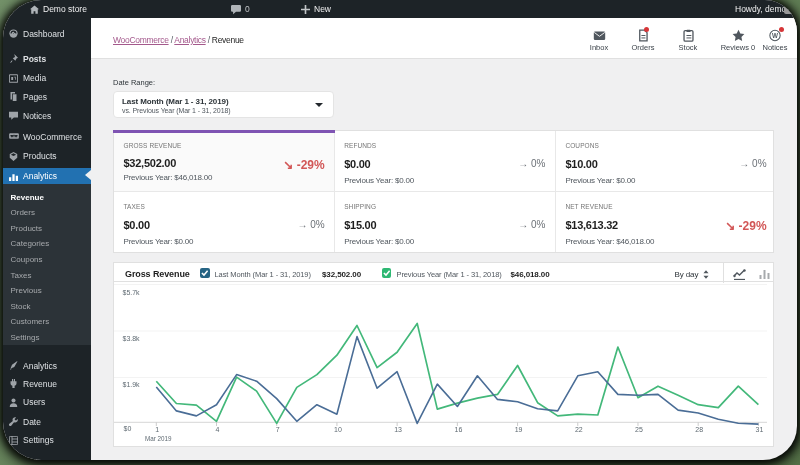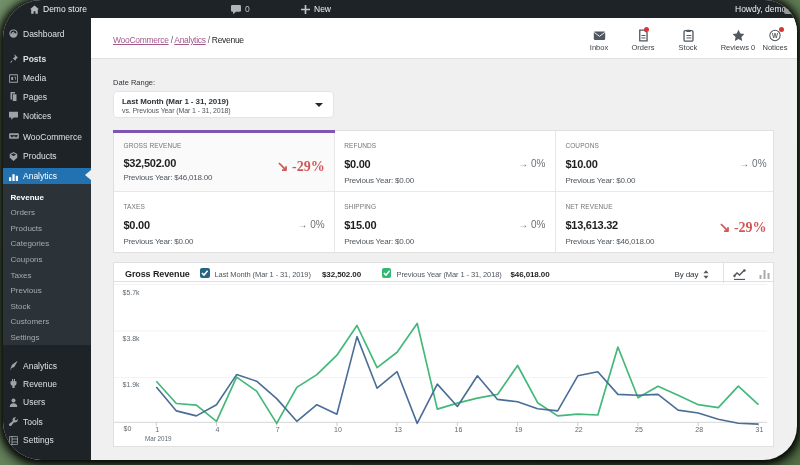--- a/index.html
+++ b/index.html
@@ -39,21 +39,21 @@
   .dr-box { position:absolute; left:113px; top:91px; width:221px; height:27px; background:#fff; border:1px solid #e4e4e4; border-radius:4px; }
   .dr-box .l1 { position:absolute; left:8px; top:4.5px; font-size:8px; letter-spacing:-0.1px; font-weight:bold; color:#2c3338; }
   .dr-box .l2 { position:absolute; left:8px; top:14.5px; font-size:7px; letter-spacing:-0.1px; color:#50575e; }
   .dr-box .caret { position:absolute; right:10px; top:11px; width:0; height:0; border-left:4px solid transparent; border-right:4px solid transparent; border-top:4.5px solid #23282d; }
   
   .stats { position:absolute; left:113px; top:130px; width:661px; height:123px; background:#fff; border:1px solid #e0e0e0; }
   .tile { position:absolute; width:219.7px; height:60px; }
   .tile .cat { position:absolute; left:9.5px; top:11px; font-size:6.5px; letter-spacing:0.1px; color:#757575; }
   .tile .val { position:absolute; left:9.5px; top:27px; font-size:11px; letter-spacing:-0.25px; font-weight:bold; color:#1e1e1e; }
   .tile .delta { position:absolute; right:9px; top:27px; font-size:10px; color:#6c7177; }
-  .tile .delta.red { color:#d25757; font-weight:bold; font-size:14px;font-family:Liberation Serif, serif; }
+  .tile .delta.red { color:#d25757; font-weight:bold; font-size:12px; }
   .tile .prev { position:absolute; left:9.5px; top:45px; font-size:8px; letter-spacing:-0.2px; color:#50575e; }
   .vs1 { position:absolute; left:220px; top:0; width:1px; height:121px; background:#e8e8e8; }
   .vs2 { position:absolute; left:441.4px; top:0; width:1px; height:121px; background:#e8e8e8; }
   .hsep { position:absolute; left:0; top:60px; width:659px; height:1px; background:#e8e8e8; }
   .purpletop { position:absolute; left:-1px; top:-1px; width:222px; height:3px; background:#7f54b3; }
   
   .chart { position:absolute; left:113px; top:262px; width:661px; height:185px; background:#fff; border:1px solid #e0e0e0; }
   .chead { position:absolute; left:0; top:0; width:659px; height:19px; border-bottom:1px solid #e0e0e0; }
   .chead .title { position:absolute; left:11px; top:6px; font-size:9px; letter-spacing:-0.1px; font-weight:bold; color:#1e1e1e; }
   .ckbox { position:absolute; top:5px; width:9.5px; height:9.5px; border-radius:2px; }
@@ -328,21 +328,21 @@
       <svg width="9" height="9" viewBox="0 0 12 12">
             <circle cx="6" cy="3.2" r="2.7" fill="#9ea3a8"></circle>
             <path fill="#9ea3a8" d="M1 12a5 5 0 0 1 10 0z"></path>
           </svg>
       <span class="lbl">Users</span>
     </div>
     <div class="mi" style="top:395.5px;">
       <svg width="9" height="9" viewBox="0 0 12 12">
             <path fill="#9ea3a8" d="M11.5 2.5a3.5 3.5 0 0 1-4.8 4.4L3 11.5a1.5 1.5 0 0 1-2.5-2.5L5.1 5.3A3.5 3.5 0 0 1 9.5.5L7.5 2.5l.5 1.5 1.5.5z"></path>
           </svg>
-      <span class="lbl">Tools</span>
+      <span class="lbl">Date</span>
     </div>
     <div class="mi" style="top:414px;">
       <svg width="9" height="9" viewBox="0 0 12 12">
             <rect x="0.5" y="0.5" width="11" height="11" rx="1" fill="none" stroke="#9ea3a8" stroke-width="1.2"></rect>
             <path stroke="#9ea3a8" stroke-width="1.2" d="M4 0v12M4 4h8M4 8h8"></path>
           </svg>
       <span class="lbl">Settings</span>
     </div>
     <div class="mi" style="top:437px; color:#a7aaad;">
       <svg width="9" height="9" viewBox="0 0 12 12">

